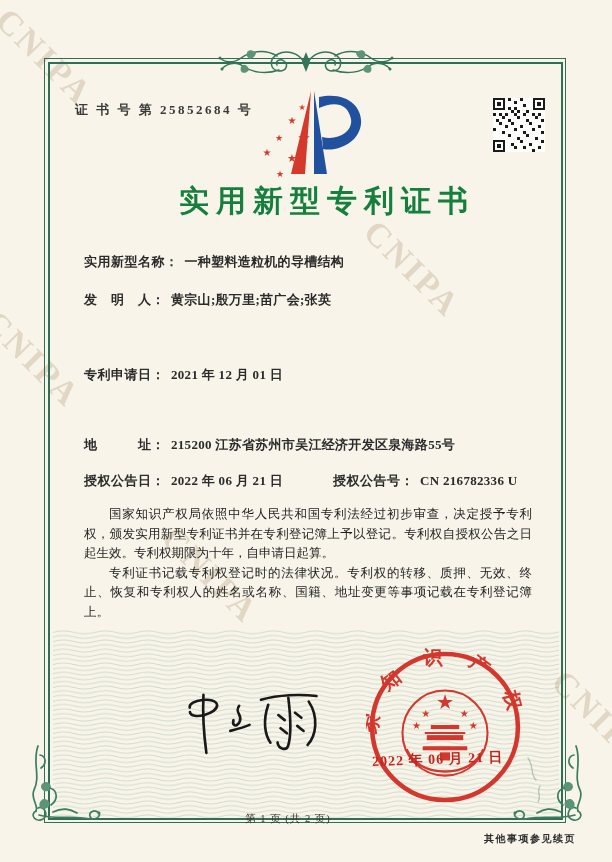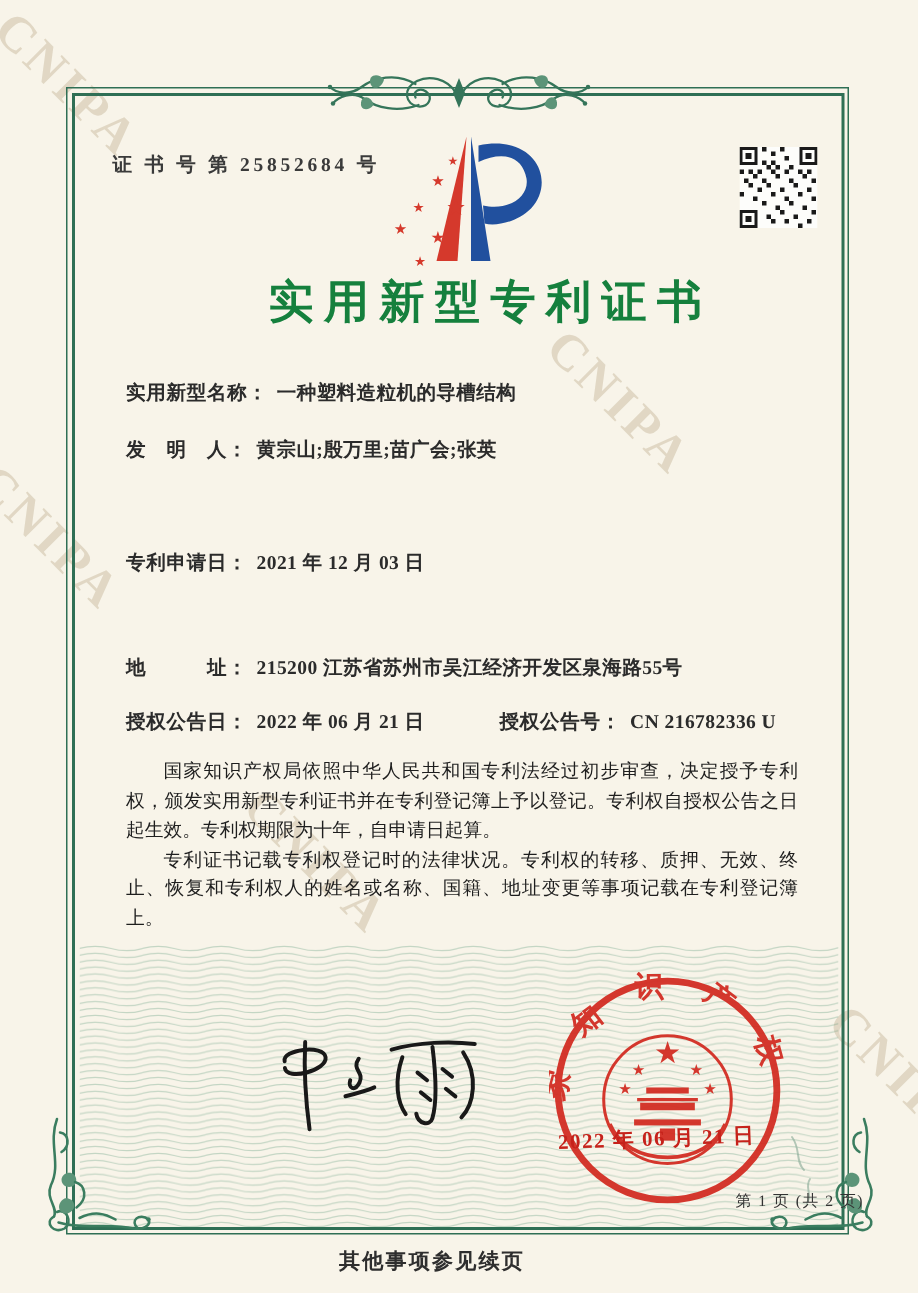--- a/index.html
+++ b/index.html
@@ -24,23 +24,23 @@
   .row .val{margin-left:6px;letter-spacing:.3px;font-family:Liberation Serif, serif;}
   .row .second{margin-left:50px;margin-top:41px;}
   .paras{position:absolute;left:84px;top:505px;width:448px;font-size:12.5px;line-height:1.56;
          color:#1e1e1e;text-align:justify;}
   .paras p{margin:0;text-indent:2em;}
   .officer{position:absolute;left:85px;top:702px;font-size:14px;font-weight:600;line-height:26px;color:#1d1d1d;}
   .signature{position:absolute;left:178px;top:686px;width:150px;height:74px;transform:rotate(-2deg);}
   .seal{position:absolute;left:366px;top:648px;width:158px;height:158px;opacity:.92;}
   .seal-date{position:absolute;left:372px;top:750px;width:170px;font-size:14px;font-weight:700;
              color:#c6221b;letter-spacing:1px;transform:rotate(-2deg);white-space:nowrap;}
-  .pagenum{position:absolute;left:0;top:794px;width:576px;text-align:right;font-size:10.5px;
+  .pagenum{position:absolute;left:0;top:812px;width:576px;text-align:center;font-size:10.5px;
            letter-spacing:1px;color:#333;}
-  .contnote{position:absolute;left:0;top:832px;width:576px;text-align:center;font-size:14px;
+  .contnote{position:absolute;left:0;top:832px;width:576px;text-align:right;font-size:10px;
             font-weight:600;letter-spacing:1.5px;color:#2e2e2e;}
   .stray{position:absolute;left:524px;top:756px;width:30px;height:52px;opacity:.65;}
 </style>
 </head>
 <body>
 
 <div class="page">
 
   <span class="wm" style="left:-16px;top:38px">CNIPA</span>
   <span class="wm" style="left:352px;top:250px">CNIPA</span>
@@ -183,21 +183,21 @@
 
   <div class="title">实用新型专利证书</div>
 
   <div class="row" style="top:253px">
     <span class="lbl">实用新型名称：</span><span class="val">一种塑料造粒机的导槽结构</span>
   </div>
   <div class="row" style="top:291px">
     <span class="lbl">发　明　人：</span><span class="val">黄宗山;殷万里;苗广会;张英</span>
   </div>
   <div class="row" style="top:366px">
-    <span class="lbl">专利申请日：</span><span class="val">2021 年 12 月 03 日</span>
+    <span class="lbl">专利申请日：</span><span class="val">2021 年 12 月 01 日</span>
   </div>
   <div class="row" style="top:436px">
     <span class="lbl">地　　　址：</span><span class="val">215200 江苏省苏州市吴江经济开发区泉海路55号</span>
   </div>
   <div class="row" style="top:472px">
     <span class="lbl">授权公告日：</span><span class="val">2022 年 06 月 21 日</span><span class="second"><span class="lbl">授权公告号：</span><span class="val">CN 216782336 U</span></span>
   </div>
 
   <div class="paras">
     <p>国家知识产权局依照中华人民共和国专利法经过初步审查，决定授予专利权，颁发实用新型专利证书并在专利登记簿上予以登记。专利权自授权公告之日起生效。专利权期限为十年，自申请日起算。</p>

